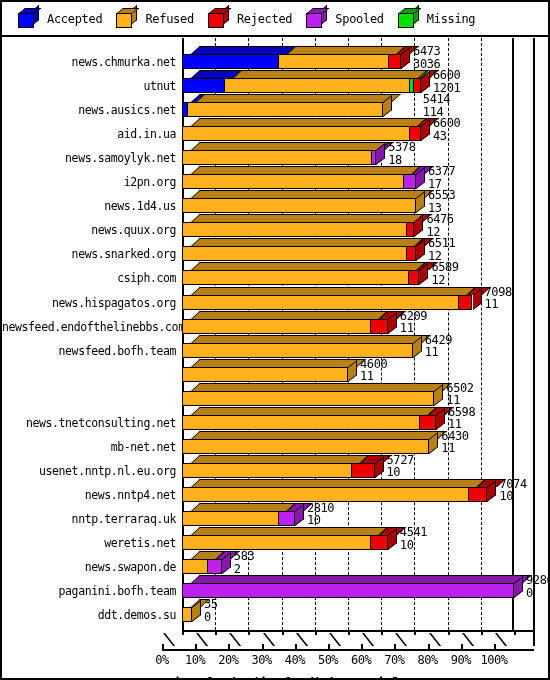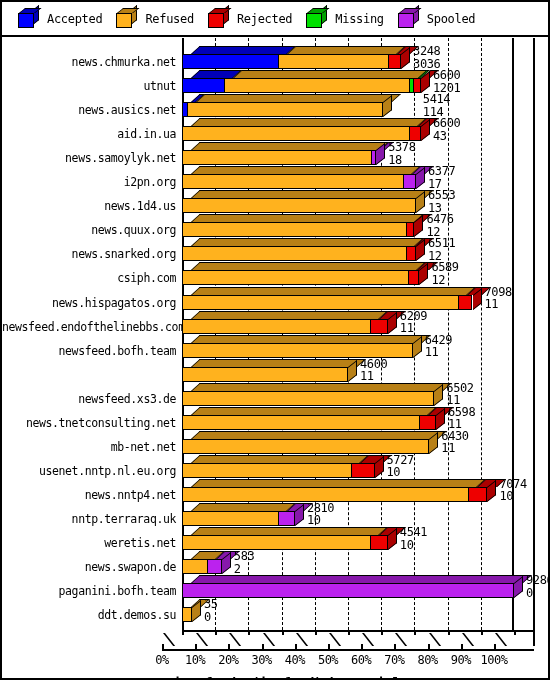--- a/index.html
+++ b/index.html
@@ -88,33 +88,33 @@
       <div class="legend-item">
         <div class="cube">
           <div class="side" style="background:#ab0000"></div>
           <div class="top" style="background:#ab0000"></div>
           <div class="face" style="background:#ee0000"></div>
         </div>
         <span class="legend-label">Rejected</span>
       </div>
       <div class="legend-item">
         <div class="cube">
+          <div class="side" style="background:#8718ab"></div>
+          <div class="top" style="background:#8718ab"></div>
+          <div class="face" style="background:#bb22ee"></div>
+        </div>
+        <span class="legend-label">Spooled</span>
+      </div>
+      <div class="legend-item">
+        <div class="cube">
           <div class="side" style="background:#00a100"></div>
           <div class="top" style="background:#00a100"></div>
           <div class="face" style="background:#00e000"></div>
         </div>
         <span class="legend-label">Missing</span>
-      </div>
-      <div class="legend-item">
-        <div class="cube">
-          <div class="side" style="background:#8718ab"></div>
-          <div class="top" style="background:#8718ab"></div>
-          <div class="face" style="background:#bb22ee"></div>
-        </div>
-        <span class="legend-label">Spooled</span>
       </div>
     </div>
 
   <div id="plot">
     <div id="axis-box">
         <div class="gridline" style="left: 31.2px;"></div>
         <div class="gridline" style="left: 64.4px;"></div>
         <div class="gridline" style="left: 97.6px;"></div>
         <div class="gridline" style="left: 130.8px;"></div>
         <div class="gridline" style="left: 164px;"></div>
@@ -166,21 +166,21 @@
       <div class="bar-row" style="top: 12px;">
         <div class="seg" style="left: 0px; width: 96.28px; background: rgb(0, 0, 255);"></div>
         <div class="seg" style="left: 96.28px; width: 109.56px; background: rgb(255, 178, 30);"></div>
         <div class="seg last" style="left: 205.84px; width: 13.28px; background: rgb(238, 0, 0);"></div>
         <div class="cap-top" style="left: 9px; width: 96.28px; background: rgb(0, 0, 184); top: -1px;"></div>
         <div class="cap-top" style="left: 105.28px; width: 109.56px; background: rgb(184, 128, 22); top: -1px;"></div>
         <div class="cap-top" style="left: 214.84px; width: 13.28px; background: rgb(171, 0, 0); top: -1px;"></div>
         <div class="cap-side" style="left: 219.12px; top: 7px; background: rgb(171, 0, 0);"></div>
       </div>
       <div class="vals" style="left: 411.12px; top: 10px;">
-        <div>3248</div>
+        <div>6473</div>
         <div>3036</div>
       </div>
       <div class="ylabel" style="top: 45.05px;">utnut</div>
       <div class="bar-row" style="top: 36.05px;">
         <div class="seg" style="left: 0px; width: 41.5px; background: rgb(0, 0, 255);"></div>
         <div class="seg" style="left: 41.5px; width: 185.92px; background: rgb(255, 178, 30);"></div>
         <div class="seg" style="left: 227.42px; width: 3.32px; background: rgb(0, 224, 0);"></div>
         <div class="seg last" style="left: 230.74px; width: 8.3px; background: rgb(238, 0, 0);"></div>
         <div class="cap-top" style="left: 9px; width: 41.5px; background: rgb(0, 0, 184); top: -1px;"></div>
         <div class="cap-top" style="left: 50.5px; width: 185.92px; background: rgb(184, 128, 22); top: -1px;"></div>
@@ -322,21 +322,20 @@
       </div>
       <div class="bar-row" style="top: 324.65px;">
         <div class="seg last" style="left: 0px; width: 166px; background: rgb(255, 178, 30);"></div>
         <div class="cap-top" style="left: 9px; width: 166px; background: rgb(184, 128, 22); top: -1px;"></div>
         <div class="cap-side" style="left: 166px; top: 7px; background: rgb(184, 128, 22);"></div>
       </div>
       <div class="vals" style="left: 358px; top: 322.65px;">
         <div>4600</div>
         <div>11</div>
       </div>
-      <div class="ylabel" style="top: 357.7px;">newsfeed.xs3.de</div>
       <div class="bar-row" style="top: 348.7px;">
         <div class="seg last" style="left: 0px; width: 252.32px; background: rgb(255, 178, 30);"></div>
         <div class="cap-top" style="left: 9px; width: 252.32px; background: rgb(184, 128, 22); top: -1px;"></div>
         <div class="cap-side" style="left: 252.32px; top: 7px; background: rgb(184, 128, 22);"></div>
       </div>
       <div class="vals" style="left: 444.32px; top: 346.7px;">
         <div>6502</div>
         <div>11</div>
       </div>
       <div class="ylabel" style="top: 381.75px;">news.tnetconsulting.net</div>

